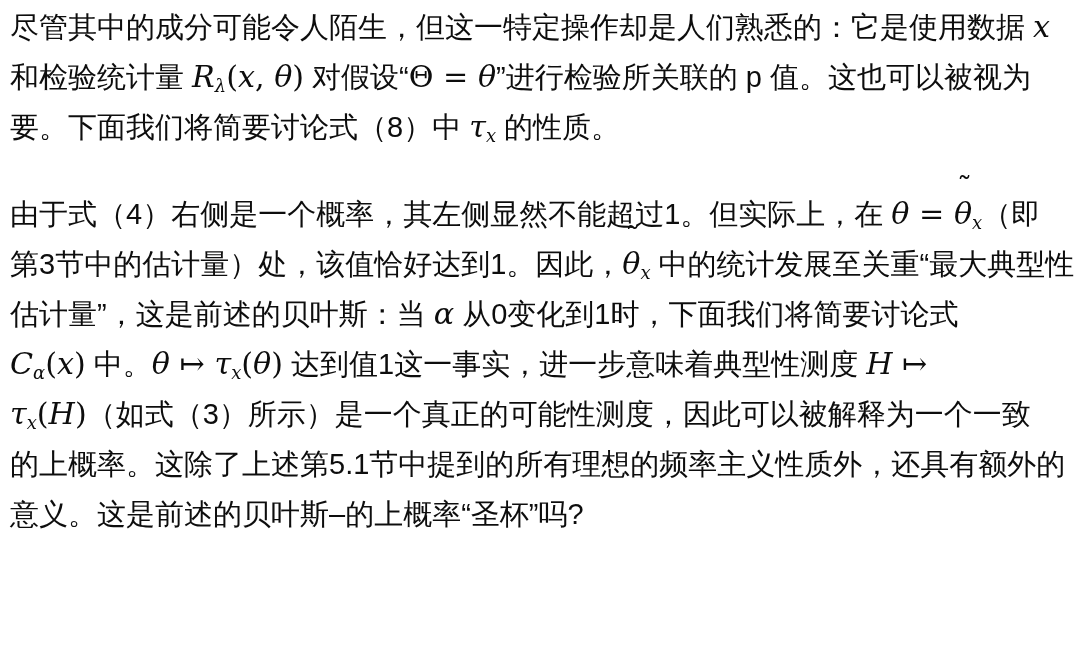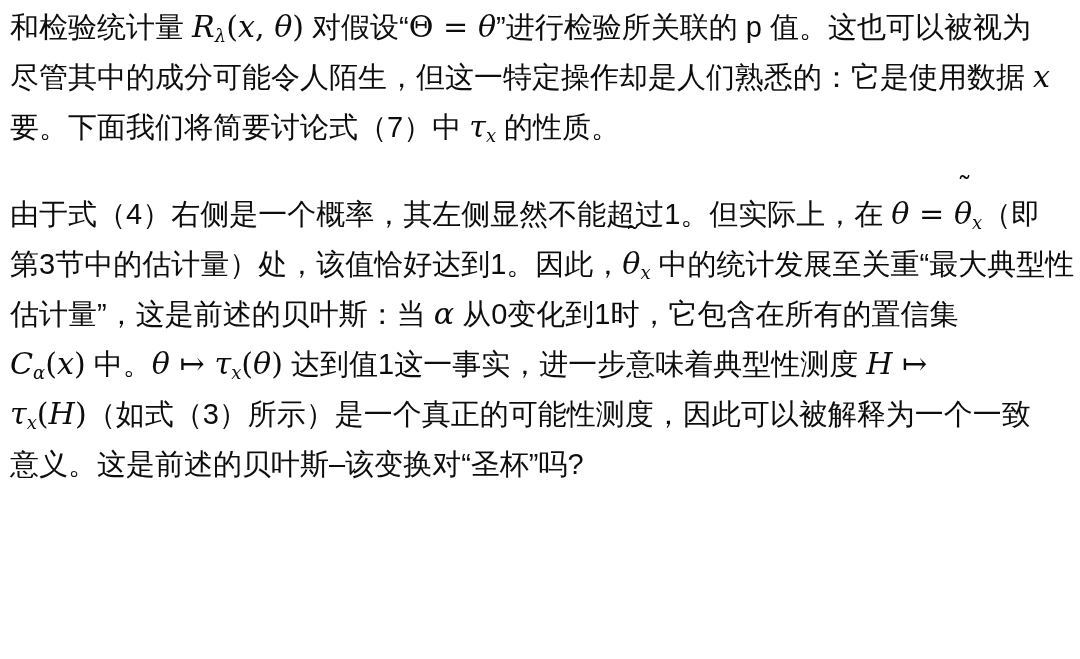--- a/index.html
+++ b/index.html
@@ -59,25 +59,26 @@
     font-style: normal;
     font-size: 1em;
     line-height: 1;
   }
 </style>
 </head>
 <body>
 
 <div class="doc">
   <div class="para">
+      <div class="line"><span class="zh">尽管其中的成分可能令人陌生，但这一特定操作却是人们熟悉的：它是使用数据 </span><span class="mi">x</span></div>
       <div class="line"><span class="zh">和检验统计量 </span><span class="mi">R</span><span class="msub">λ</span><span class="mu">(</span><span class="mi">x</span><span class="mu">, </span><span class="mi">θ</span><span class="mu">)</span><span class="zh"> 对假设“</span><span class="mu">Θ = </span><span class="mi">θ</span><span class="zh">”进行检验所关联的 p 值。这也可以被视为</span></div>
-      <div class="line"><span class="zh">尽管其中的成分可能令人陌生，但这一特定操作却是人们熟悉的：它是使用数据 </span><span class="mi">x</span></div>
-      <div class="line"><span class="zh">要。下面我们将简要讨论式（7）中 </span><span class="mi">τ</span><span class="msub">x</span><span class="zh"> 的性质。</span></div>
+      <div class="line"><span class="zh">要。下面我们将简要讨论式（8）中 </span><span class="mi">τ</span><span class="msub">x</span><span class="zh"> 的性质。</span></div>
     </div>
   <div class="para">
       <div class="line"><span class="zh">由于式（4）右侧是一个概率，其左侧显然不能超过1。但实际上，在 </span><span class="mi">θ</span><span class="mu"> = </span><span class="mi ovl"><span>θ</span><span class="tilde">˜</span></span><span class="msub">x</span><span class="zh">（即</span></div>
       <div class="line"><span class="zh">第3节中的估计量）处，该值恰好达到1。因此，</span><span class="mi ovl"><span>θ</span><span class="tilde">˜</span></span><span class="msub">x</span><span class="zh"> 中的统计发展至关重“最大典型性</span></div>
-      <div class="line"><span class="zh">估计量”，这是前述的贝叶斯：当 </span><span class="mi">α</span><span class="zh"> 从0变化到1时，它包含在所有的置信集</span></div>
+      <div class="line"><span class="zh">估计量”，这是前述的贝叶斯：当 </span><span class="mi">α</span><span class="zh"> 从0变化到1时，下面我们将简要讨论式</span></div>
       <div class="line"><span class="mi">C</span><span class="msub">α</span><span class="mu">(</span><span class="mi">x</span><span class="mu">)</span><span class="zh"> 中。</span><span class="mi">θ</span><span class="mu"> ↦ </span><span class="mi">τ</span><span class="msub">x</span><span class="mu">(</span><span class="mi">θ</span><span class="mu">)</span><span class="zh"> 达到值1这一事实，进一步意味着典型性测度 </span><span class="mi">H</span><span class="mu"> ↦</span></div>
       <div class="line"><span class="mi">τ</span><span class="msub">x</span><span class="mu">(</span><span class="mi">H</span><span class="mu">)</span><span class="zh">（如式（3）所示）是一个真正的可能性测度，因此可以被解释为一个一致</span></div>
-      <div class="line"><span class="zh">意义。这是前述的贝叶斯–该变换对“圣杯”吗?</span></div>
+      <div class="line"><span class="zh">的上概率。这除了上述第5.1节中提到的所有理想的频率主义性质外，还具有额外的</span></div>
+      <div class="line"><span class="zh">意义。这是前述的贝叶斯–的上概率“圣杯”吗?</span></div>
     </div>
 </div>
 
 </body></html>

